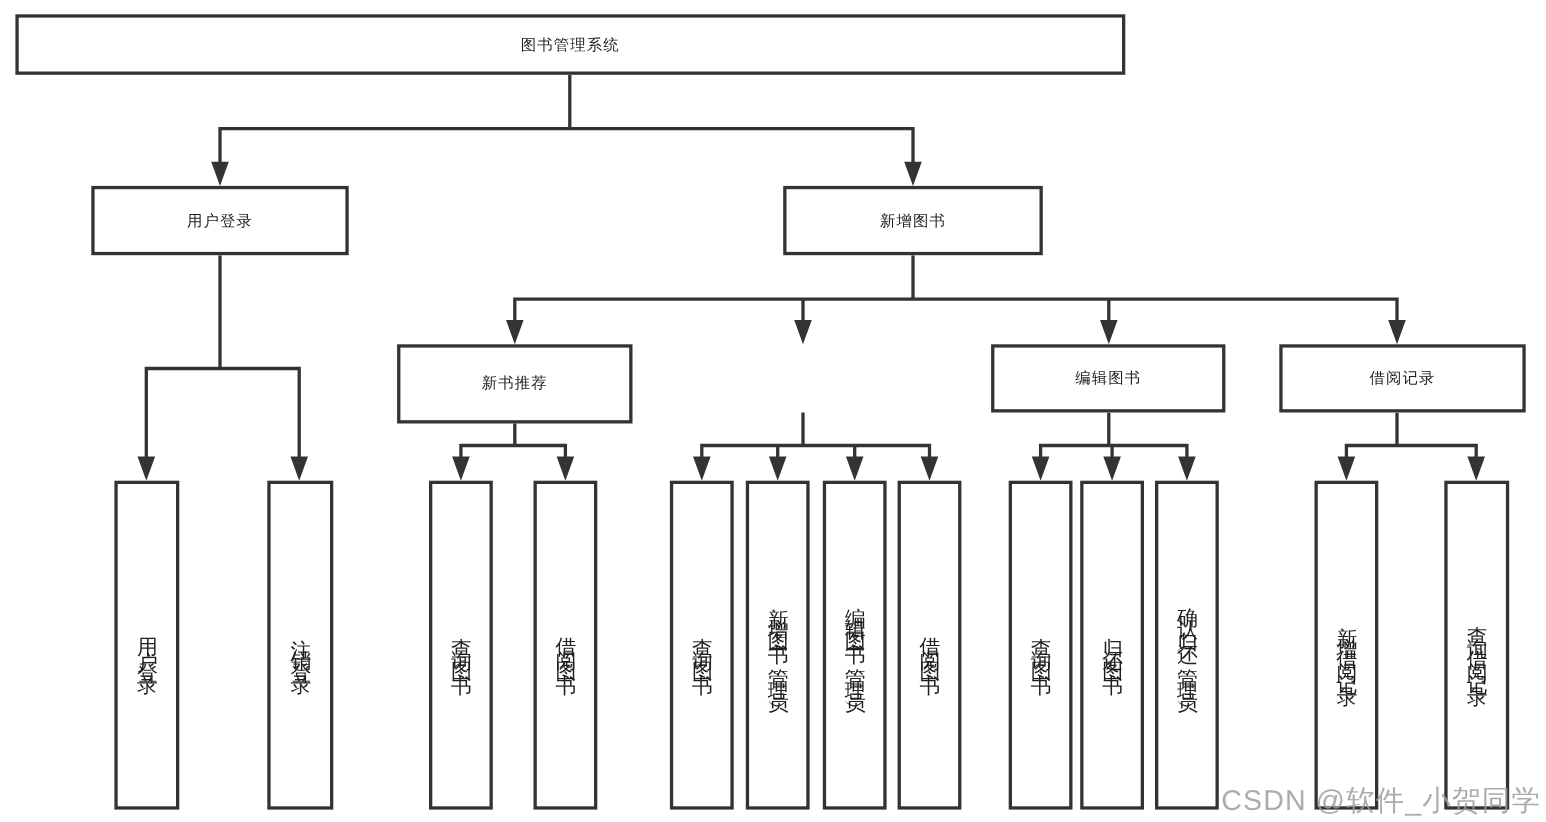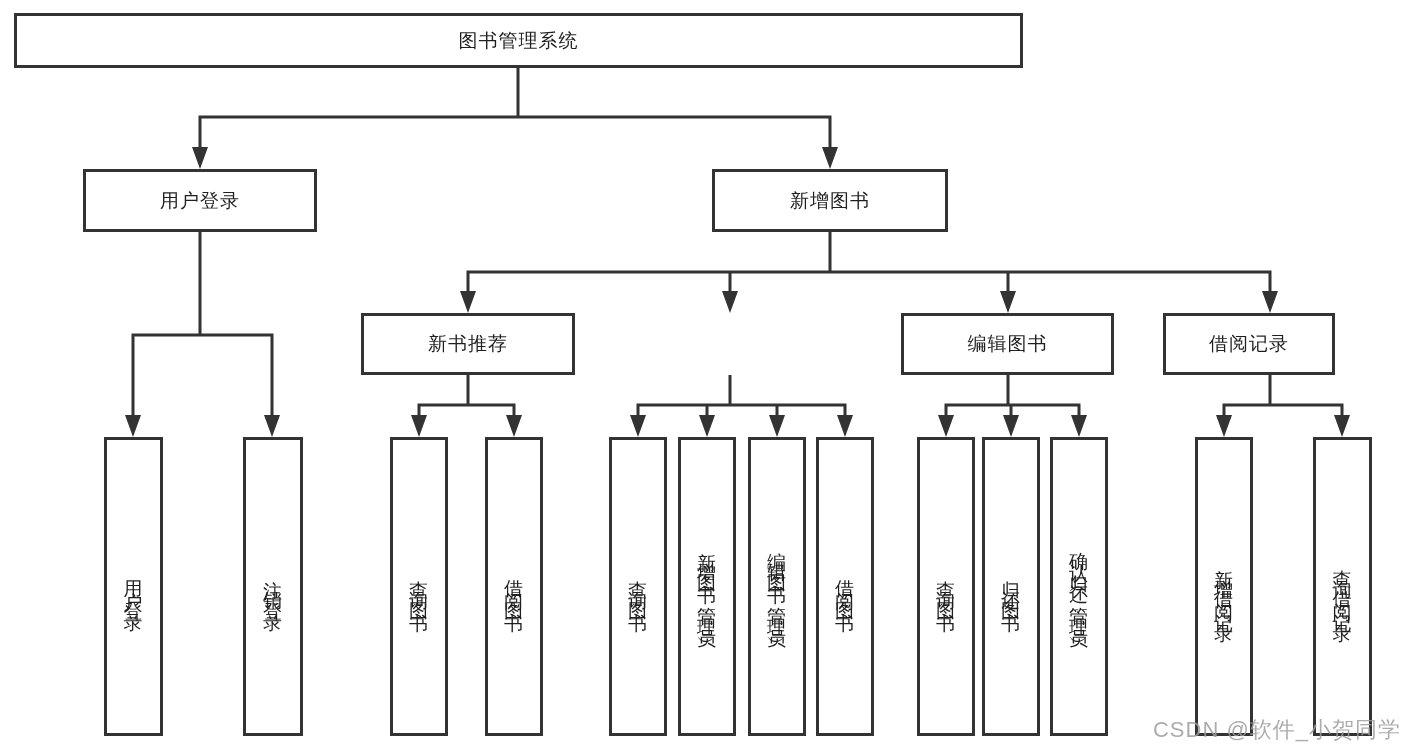--- a/index.html
+++ b/index.html
@@ -22,37 +22,37 @@
     box-sizing: border-box;
     background: #ffffff;
     border: 3px solid #333333;
     display: flex;
     align-items: center;
     justify-content: center;
     color: #1f1f1f;
     z-index: 2;
   }
   .box .h-label {
-    font-size: 19px;
+    font-size: 14px;
     letter-spacing: 1px;
     white-space: nowrap;
   }
   .leaf .v-label {
     writing-mode: vertical-rl;
     text-orientation: mixed;
     font-size: 19px;
     line-height: 1;
     letter-spacing: 11px;
     white-space: nowrap;
   }
   .watermark {
     position: absolute;
     right: 4px;
     bottom: 2px;
-    font-size: 22px;
+    font-size: 26px;
     color: rgba(158, 158, 158, 0.85);
     letter-spacing: 1px;
     z-index: 3;
     white-space: nowrap;
   }
 </style>
 </head>
 <body>
 
 <div class="stage">
@@ -108,27 +108,27 @@
     <span class="h-label">图书管理系统</span>
   </div>
 
   <div class="box" style="left:83px;top:169px;width:234px;height:63px">
     <span class="h-label">用户登录</span>
   </div>
   <div class="box" style="left:712px;top:169px;width:236px;height:63px">
     <span class="h-label">新增图书</span>
   </div>
 
-  <div class="box" style="left:361px;top:313px;width:214px;height:62px">
+  <div class="box" style="left:361px;top:313px;width:214px;height:72px">
     <span class="h-label">新书推荐</span>
   </div>
   <div class="box" style="left:901px;top:313px;width:213px;height:62px">
     <span class="h-label">编辑图书</span>
   </div>
-  <div class="box" style="left:1163px;top:313px;width:172px;height:62px">
+  <div class="box" style="left:1163px;top:313px;width:224px;height:62px">
     <span class="h-label">借阅记录</span>
   </div>
 
   <div class="box leaf" style="left:104px;top:437px;width:59px;height:299px">
     <span class="v-label">用户登录</span>
   </div>
   <div class="box leaf" style="left:243px;top:437px;width:60px;height:299px">
     <span class="v-label">注销登录</span>
   </div>
 

